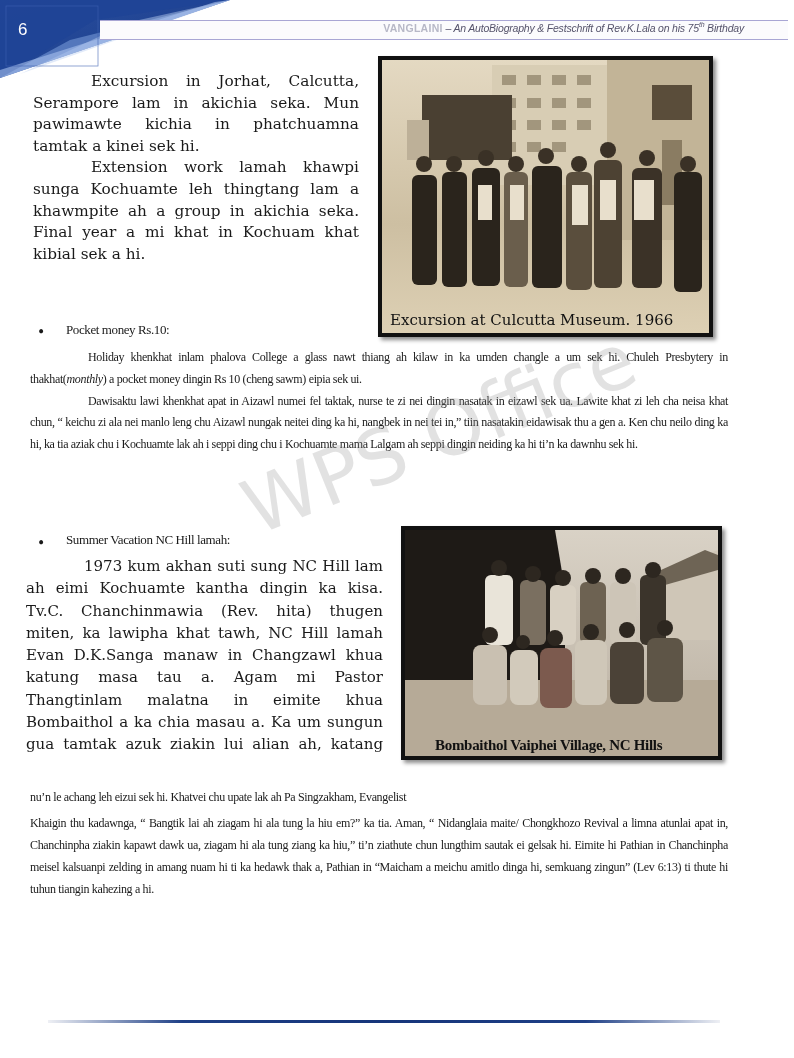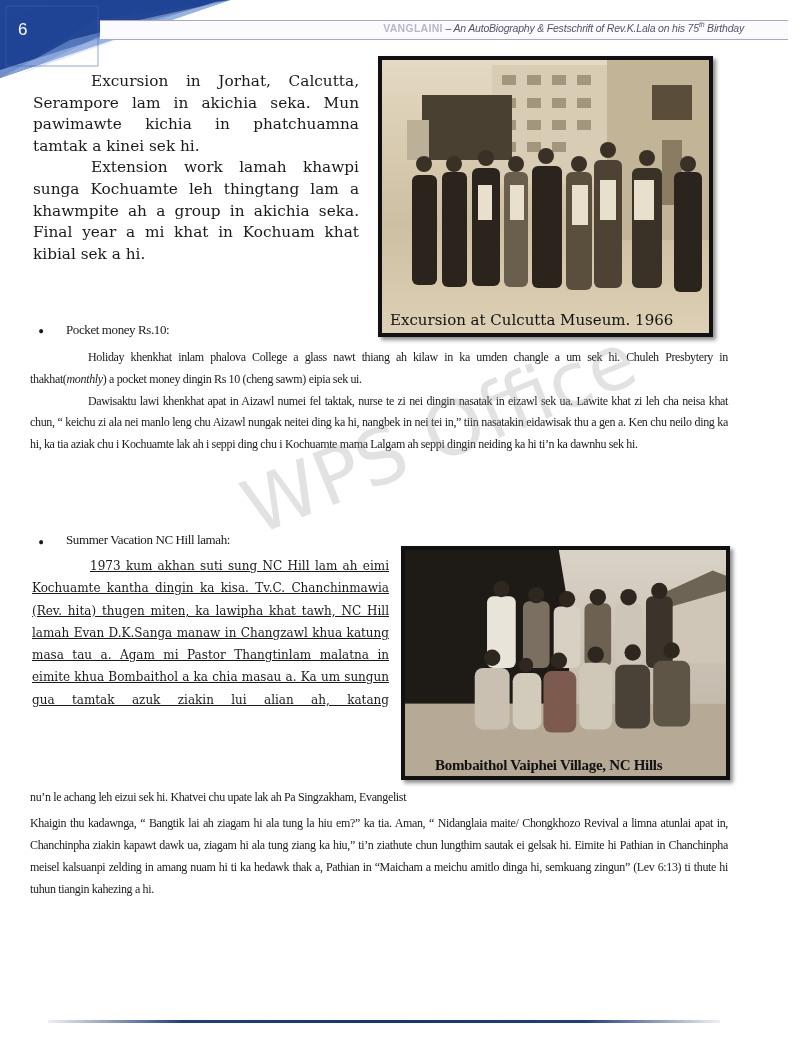--- a/index.html
+++ b/index.html
@@ -133,25 +133,25 @@
 <div class="bullet-head" style="left:66px; top:322px;">Pocket money Rs.10:</div>
 
 <div class="para narrow" style="left:30px; top:347px; width:698px;">
   <p class="indent"><span>Holiday khenkhat inlam phalova College a glass nawt thiang ah kilaw in ka umden changle a um sek hi. Chuleh Presbytery in thakhat(</span><i>monthly</i><span>) a pocket money dingin Rs 10 (cheng sawm) eipia sek ui.</span></p>
   <p class="indent">Dawisaktu lawi khenkhat apat in Aizawl numei fel taktak, nurse te zi nei dingin nasatak in eizawl sek ua. Lawite khat zi leh cha neisa khat chun, “ keichu zi ala nei manlo leng chu Aizawl nungak neitei ding ka hi, nangbek in nei tei in,” tiin nasatakin eidawisak thu a gen a. Ken chu neilo ding ka hi, ka tia aziak chu i Kochuamte lak ah i seppi ding chu i Kochuamte mama Lalgam ah seppi dingin neiding ka hi ti’n ka dawnhu sek hi.</p>
 </div>
 
 <div class="bullet-dot" style="left:37px; top:535px;">•</div>
 <div class="bullet-head" style="left:66px; top:532px;">Summer Vacation NC Hill lamah:</div>
 
-<div class="para" style="left:32px; top:555px; width:357px; font-size:12px; line-height:22.3px;text-decoration:underline;">
+<div class="para" style="left:26px; top:555px; width:357px; font-size:15px; line-height:22.3px;">
   <p class="indent" style="text-align-last:justify;">1973 kum akhan suti sung NC Hill lam ah eimi Kochuamte kantha dingin ka kisa. Tv.C. Chanchinmawia (Rev. hita) thugen miten, ka lawipha khat tawh, NC Hill lamah Evan D.K.Sanga manaw in Changzawl khua katung masa tau a. Agam mi Pastor Thangtinlam malatna in eimite khua Bombaithol a ka chia masau a. Ka um sungun gua tamtak azuk ziakin lui alian ah, katang</p>
 </div>
 
-<div class="photo" style="left:401px; top:546px; width:313px; height:226px;padding-left:8px;">
+<div class="photo" style="left:401px; top:526px; width:313px; height:226px;">
   <svg class="img" viewBox="0 0 313 226" preserveAspectRatio="none">
     <defs>
       <linearGradient id="sep2" x1="0" y1="0" x2="0" y2="1">
         <stop offset="0" stop-color="#d9d2c6"></stop>
         <stop offset="1" stop-color="#b9afa0"></stop>
       </linearGradient>
     </defs>
     <rect width="313" height="226" fill="url(#sep2)"></rect>
     <polygon points="0,0 150,0 160,60 160,150 0,150" fill="#1e1a16"></polygon>
     <polygon points="255,40 313,20 313,110 255,110" fill="#cfc6b7"></polygon>

